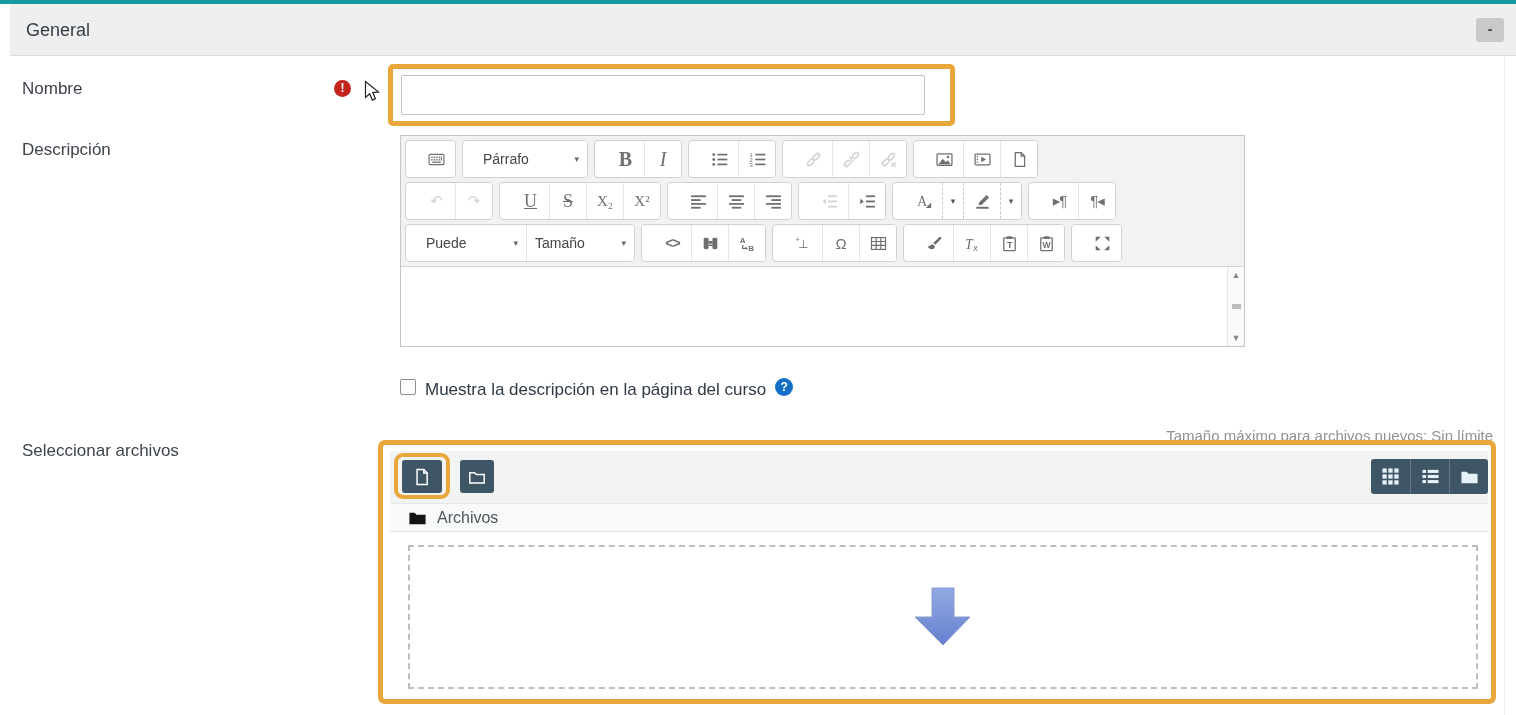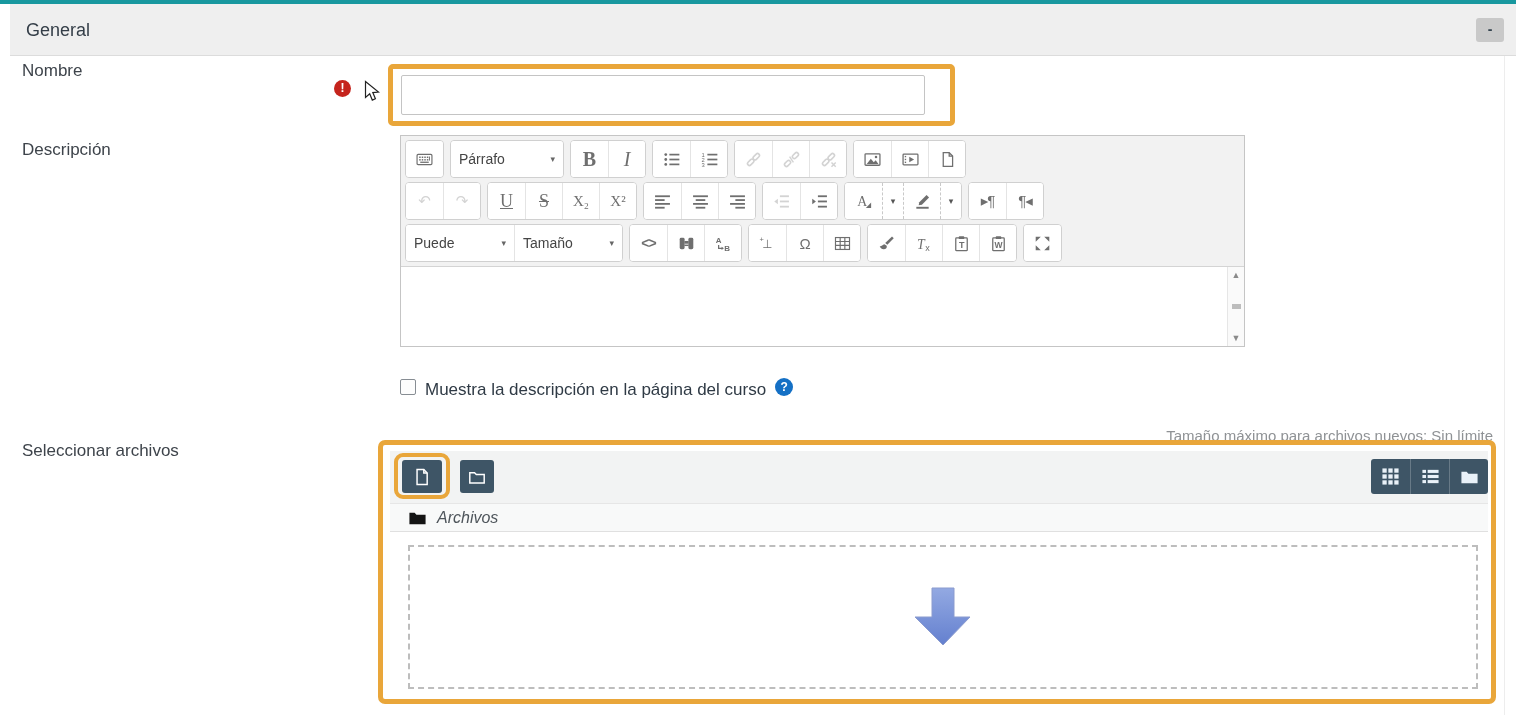--- a/index.html
+++ b/index.html
@@ -38,21 +38,21 @@
     border:1px solid #c4c4c4; border-radius:2px; background:#fff; font-size:15px; padding:0 8px;
     outline:none;
   }
 
   
   .editor {
     position:absolute; left:400px; top:135px; width:845px; height:212px;
     background:#f2f2f2; border:1px solid #c5c5c5; display:flex; flex-direction:column;
   }
   .tb-row { display:flex; gap:6px; padding:4px 4px 0 4px; }
-  .tb-group { display:inline-flex; background:#fff; border:1px solid #d0d0d0; border-radius:4px; overflow:hidden; }
+  .tb-group { display:inline-flex; background:#fff; border:1px solid #d0d0d0; border-radius:4px; overflow:hidden;padding-left:12px; }
   .tb-btn {
     min-width:37px; height:36px; display:flex; align-items:center; justify-content:center;
     color:#6f6f6f; font-size:15px; cursor:pointer; background:#fff;
   }
   .tb-btn + .tb-btn { border-left:1px solid #e4e4e4; }
   .tb-btn.dashed { border-left:1px dashed #c9c9c9; }
   .tb-btn.narrow { min-width:21px; width:21px; font-size:9px; color:#555; }
   .tb-btn.disabled { color:#d3d3d3; }
   .tb-btn svg { width:17px; height:17px; fill:currentColor; }
   .tb-btn.g-bold { font-family:"Liberation Serif", serif; font-weight:bold; font-size:20px; }
@@ -82,21 +82,21 @@
   .cb { width:16px; height:16px; border:1px solid #878d93; border-radius:2px; background:#fdfdfd; cursor:pointer; }
   .cb-label { font-size:17px; color:#2f3a45;margin-top:7px; }
   .help-badge {
     width:18px; height:18px; border-radius:50%; background:var(--help_blue,#1470c5); color:#fff;
     font-size:12px; font-weight:bold; text-align:center; line-height:18px; cursor:pointer;
   }
 
   .max-note { position:absolute; right:23px; top:427px; font-size:15px; color:#8f9295; z-index:1; }
 
   
-  .fm { position:absolute; left:390px; top:451px; width:1098px; height:247px; background:#f2f3f3;font-style:italic; }
+  .fm { position:absolute; left:390px; top:451px; width:1098px; height:247px; background:#f2f3f3; }
   .fm-btn {
     position:absolute; background:var(--dark_button,#3e5566); border-radius:3px;
     display:flex; align-items:center; justify-content:center; color:#fff; cursor:pointer;
   }
   .fm-btn svg { width:18px; height:18px; fill:currentColor; }
   .fm-add { left:12px; top:9px; width:40px; height:33px; }
   .fm-folder { left:70px; top:9px; width:34px; height:33px; }
   .fm-views { position:absolute; right:0; top:8px; height:35px; display:flex; }
   .fm-view {
     width:39px; height:35px; background:var(--dark_button,#3e5566); display:flex; align-items:center;
@@ -124,21 +124,21 @@
 </head>
 <body>
 
 <div class="topbar"></div>
 
 <div class="section-header">
   <div class="section-title">General</div>
   <div class="collapse-btn">-</div>
 </div>
 
-<div class="row-label" style="top:61px">Nombre</div>
+<div class="row-label" style="top:79px">Nombre</div>
 <div class="required-badge">!</div>
 <input class="name-input" type="text" value="" style="">
 <div class="ann ann1"></div>
 <div class="cursor">
   <svg width="17" height="23" viewBox="0 0 17 23">
       <path d="M1.5 1.5v16l4.2-3.7 2.6 6.3 3.1-1.3-2.6-6.2 5.7-.6z" fill="#fff" stroke="#222" stroke-width="1.2"></path>
     </svg>
 </div>
 
 <div class="row-label" style="top:140px">Descripción</div>

